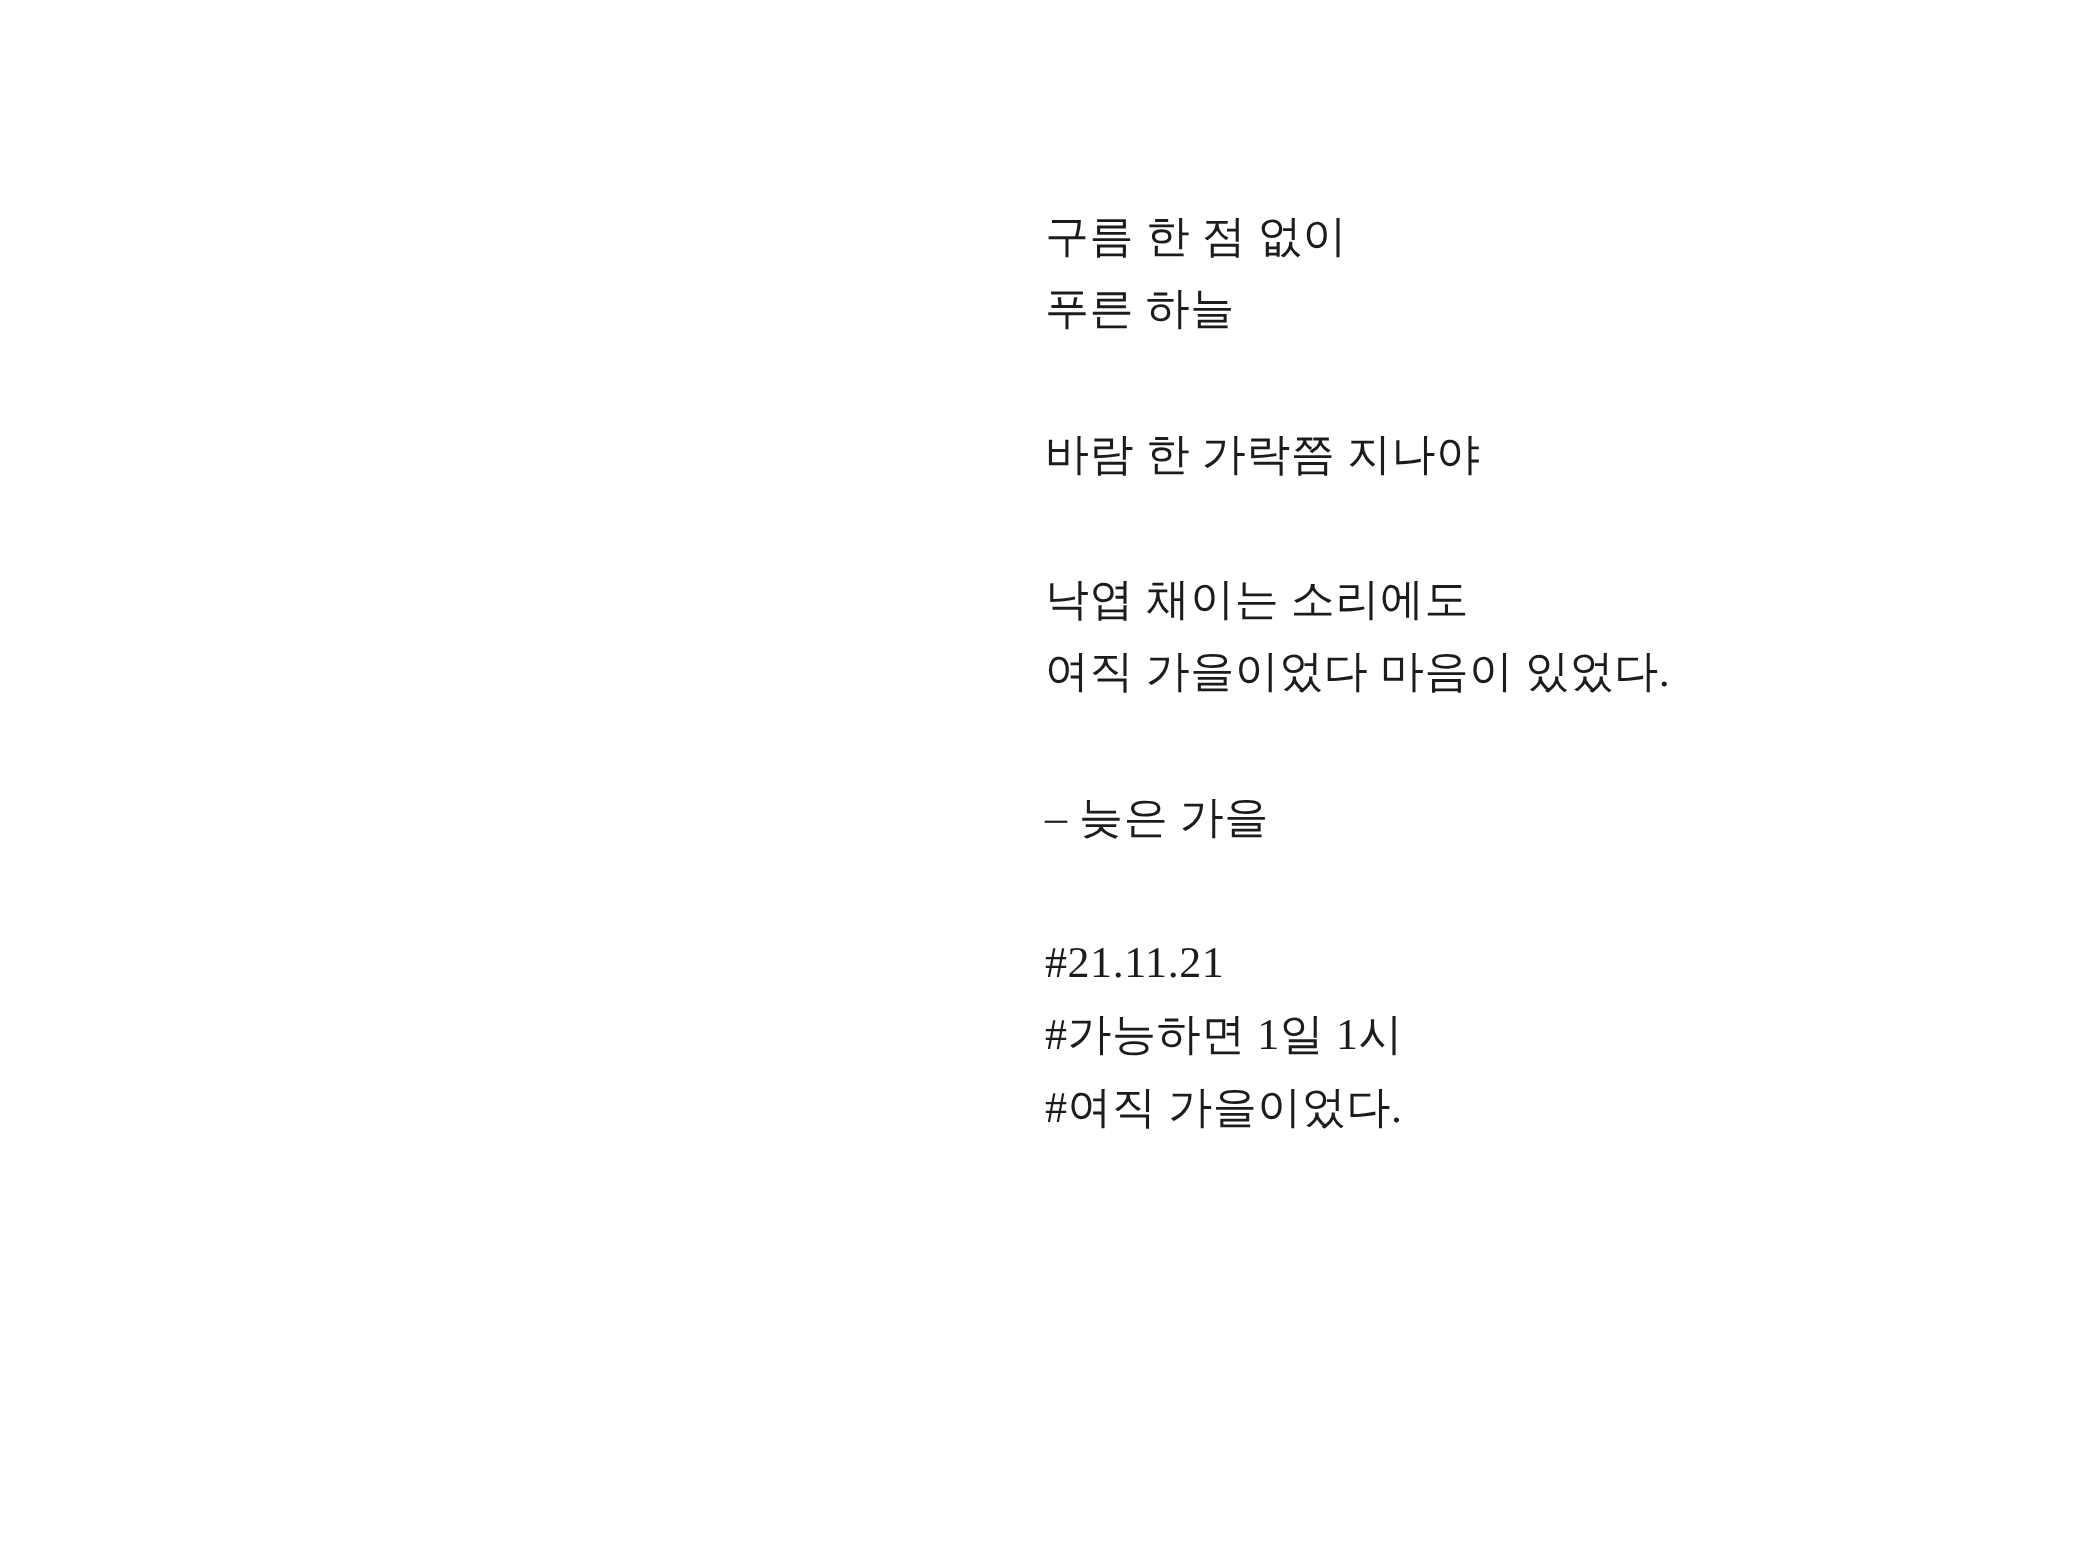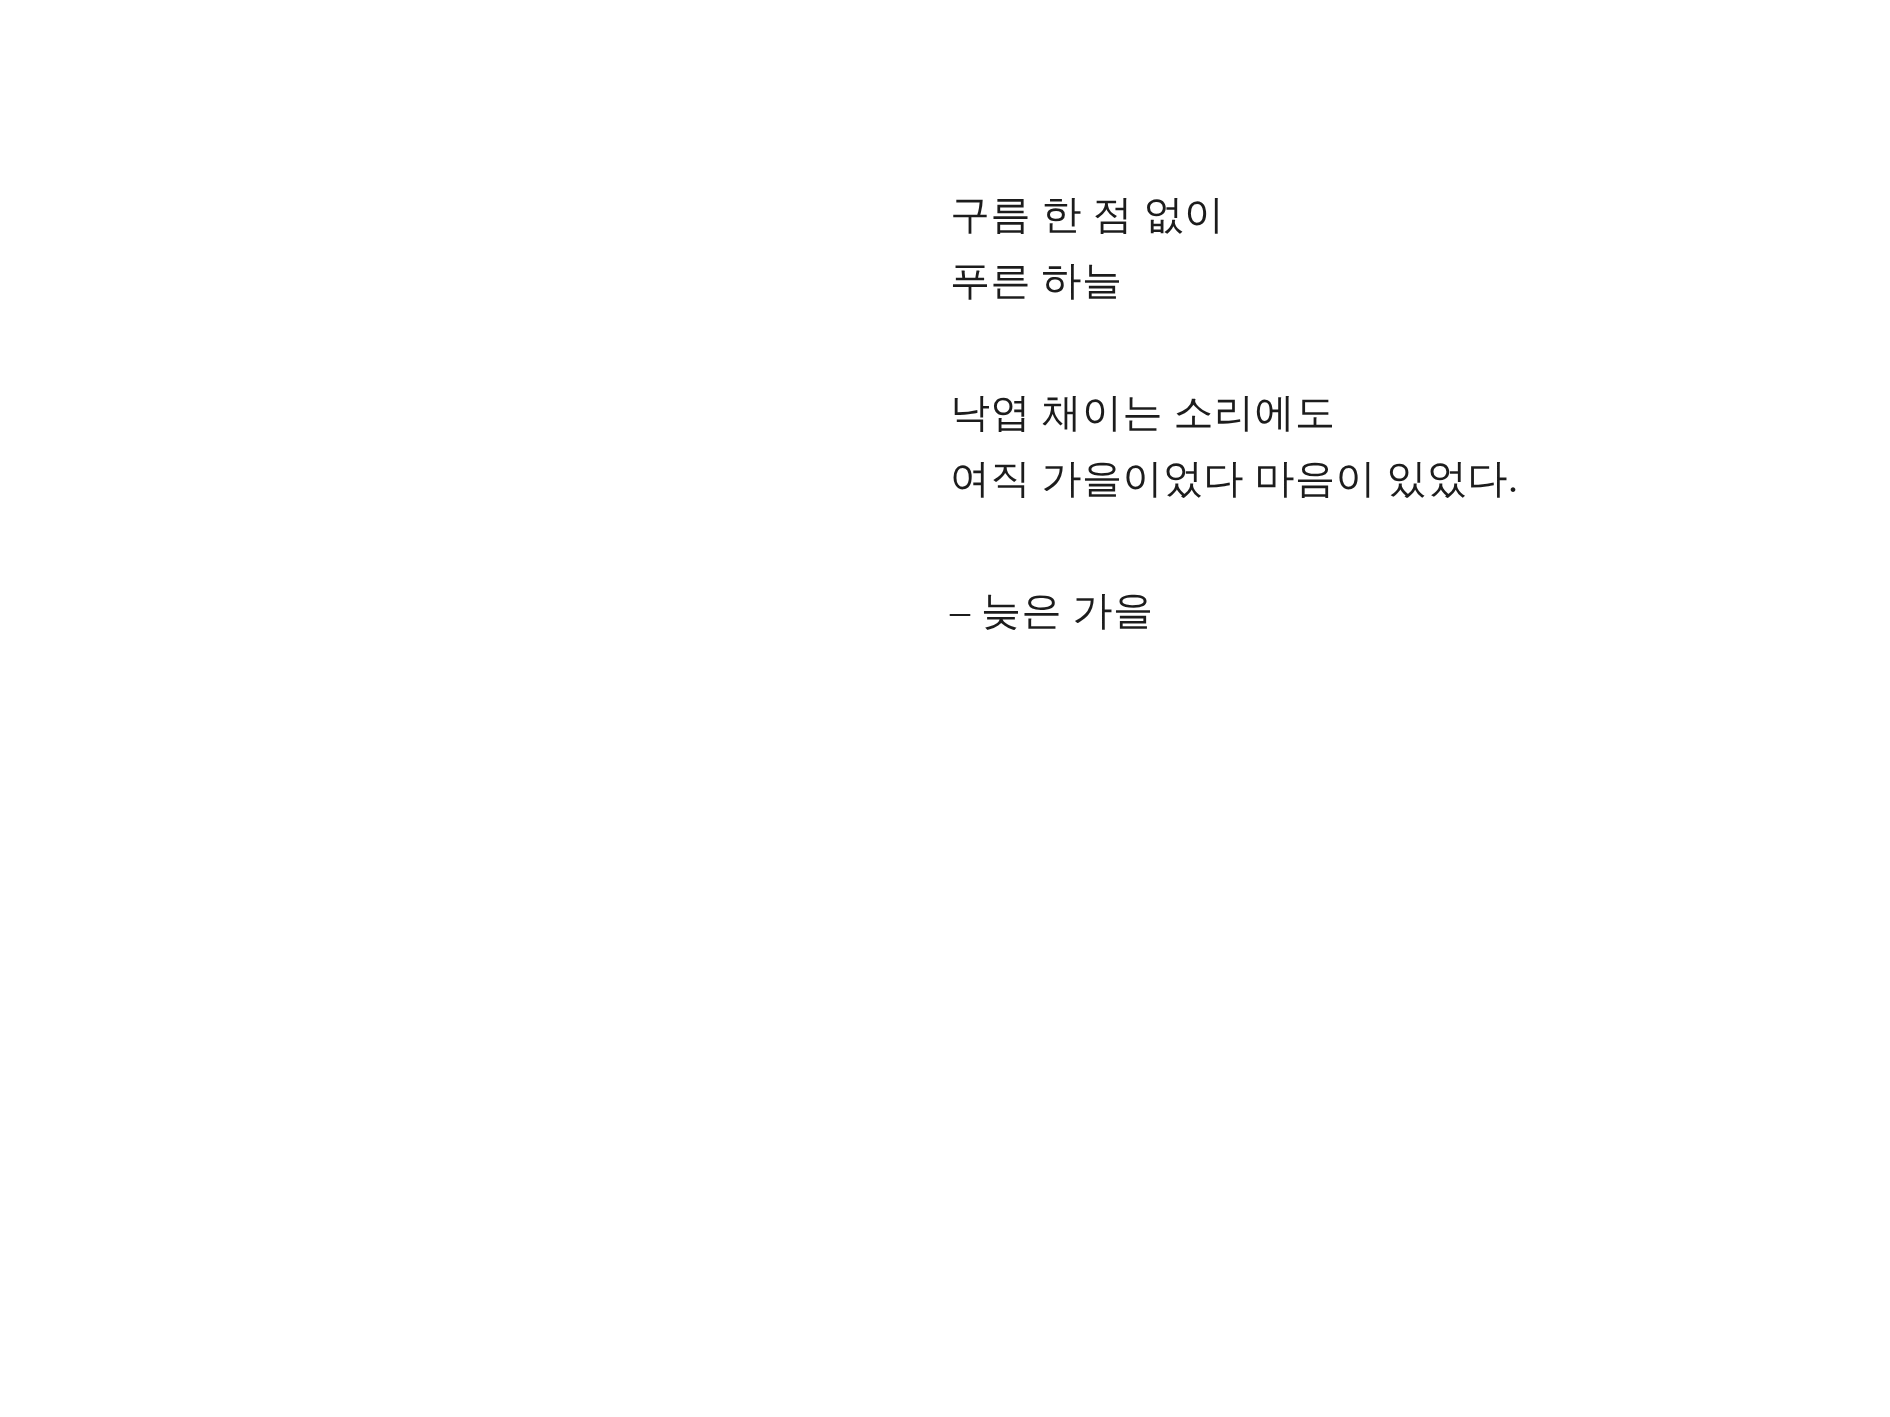--- a/index.html
+++ b/index.html
@@ -48,26 +48,32 @@
 
 <div class="page">
   <div class="poem-block">
 
     <div class="stanza">
       <p class="line">구름 한 점 없이</p>
       <p class="line">푸른 하늘</p>
     </div>
 
     <div class="stanza">
+      <p class="line">바람 한 가락쯤 지나야</p>
     </div>
 
     <div class="stanza">
       <p class="line">낙엽 채이는 소리에도</p>
       <p class="line">여직 가을이었다 마음이 있었다.</p>
     </div>
 
     <div class="signature-block">
       <p class="line">– 늦은 가을</p>
     </div>
 
+    <div class="hashtags">
+      <p class="line">#21.11.21</p>
+      <p class="line">#가능하면 1일 1시</p>
+      <p class="line">#여직 가을이었다.</p>
+    </div>
 
   </div>
 </div>
 
 </body></html>

